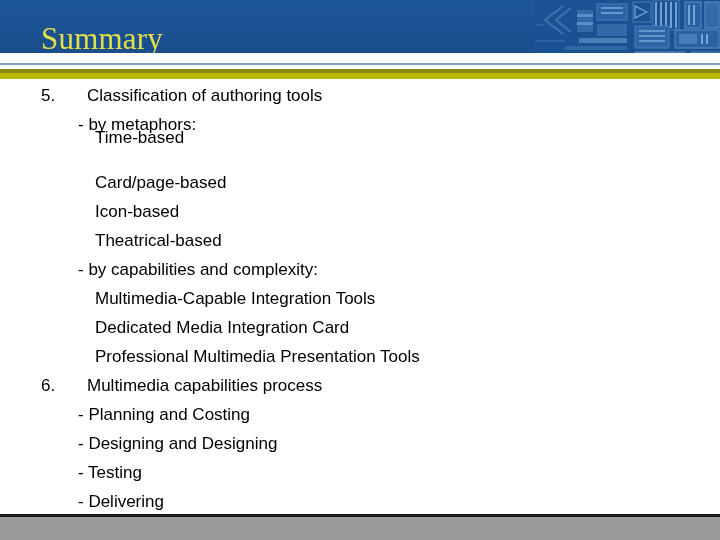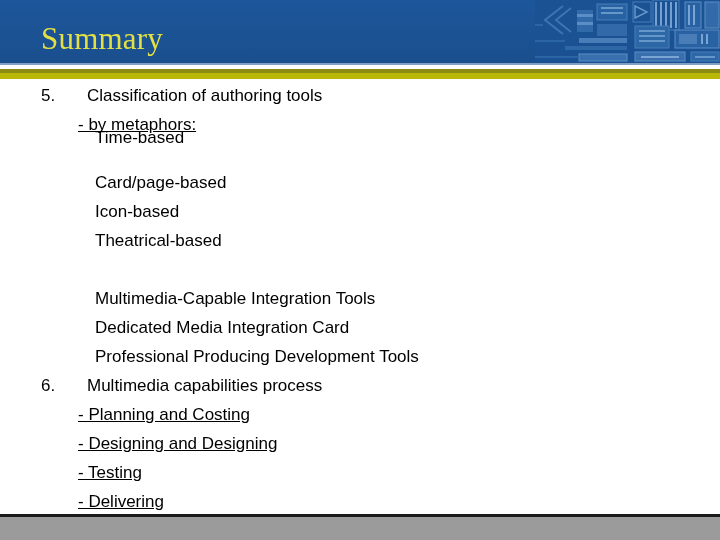--- a/index.html
+++ b/index.html
@@ -22,21 +22,21 @@
     background: #ffffff;
     overflow: hidden;
   }
 
   
   .header {
     position: absolute;
     left: 0;
     top: 0;
     width: 720px;
-    height: 69px;
+    height: 53px;
     background: linear-gradient(180deg, #1d569a 0%, #1b5293 55%, #1a4e8c 100%);
     overflow: hidden;
   }
 
   .header-pattern {
     position: absolute;
     right: 0;
     top: 0;
     width: 185px;
     height: 69px;
@@ -107,21 +107,21 @@
     line-height: 20px;
   }
 
   .line .num {
     display: inline-block;
     width: 46px;
   }
 
   
   .lvl0 { left: 41px; }
-  .lvl1 { left: 78px; text-decoration: underline; }
+  .lvl1 { left: 78px; }
   .lvl2 { left: 95px; }
 
   
   .footer-rule {
     position: absolute;
     left: 0;
     top: 514px;
     width: 720px;
     height: 3px;
     background: #1a1a1a;
@@ -202,23 +202,24 @@
 
     <div class="line lvl0" style="top:0px">
       <span class="num">5.</span><span>Classification of authoring tools</span>
     </div>
 
     <div class="line lvl1" style="top:29px">- by metaphors:</div>
     <div class="line lvl2" style="top:42px">Time-based</div>
     <div class="line lvl2" style="top:87px">Card/page-based</div>
     <div class="line lvl2" style="top:145px">Theatrical-based</div>
     <div class="line lvl2" style="top:116px">Icon-based</div>
+    <div class="line lvl1" style="top:174px">- by capabilities and complexity:</div>
     <div class="line lvl2" style="top:203px">Multimedia-Capable Integration Tools</div>
     <div class="line lvl2" style="top:232px">Dedicated Media Integration Card</div>
-    <div class="line lvl2" style="top:261px">Professional Producing Development Tools</div>
+    <div class="line lvl2" style="top:261px">Professional Multimedia Presentation Tools</div>
 
     <div class="line lvl0" style="top:290px">
       <span class="num">6.</span><span>Multimedia capabilities process</span>
     </div>
 
     <div class="line lvl1" style="top:319px">- Planning and Costing</div>
     <div class="line lvl1" style="top:348px">- Designing and Designing</div>
     <div class="line lvl1" style="top:377px">- Testing</div>
     <div class="line lvl1" style="top:406px">- Delivering</div>
   </div>

